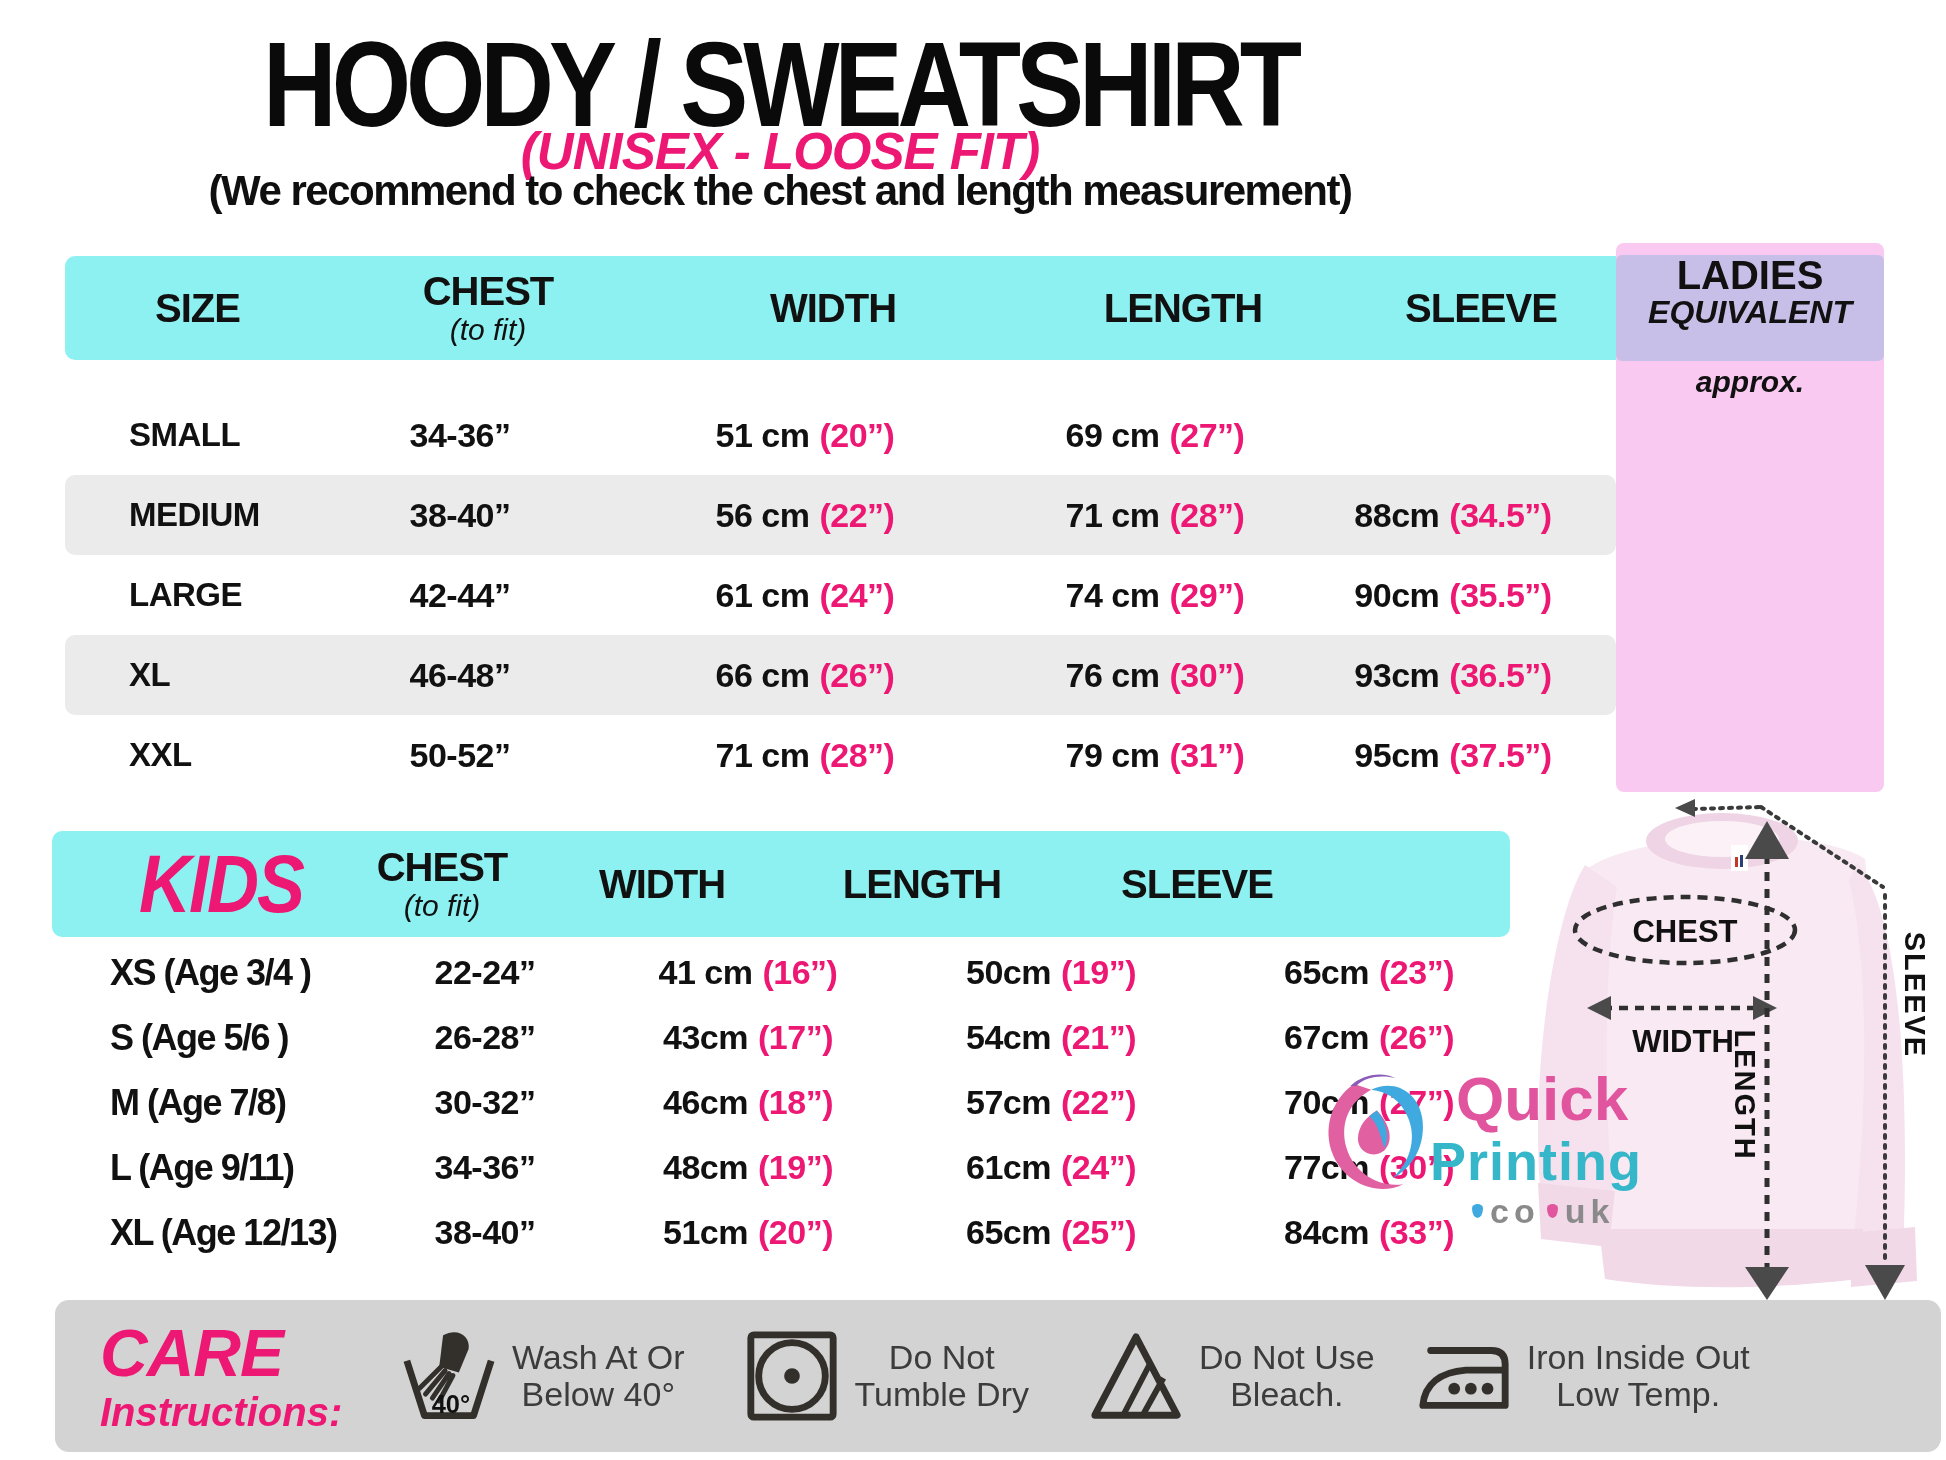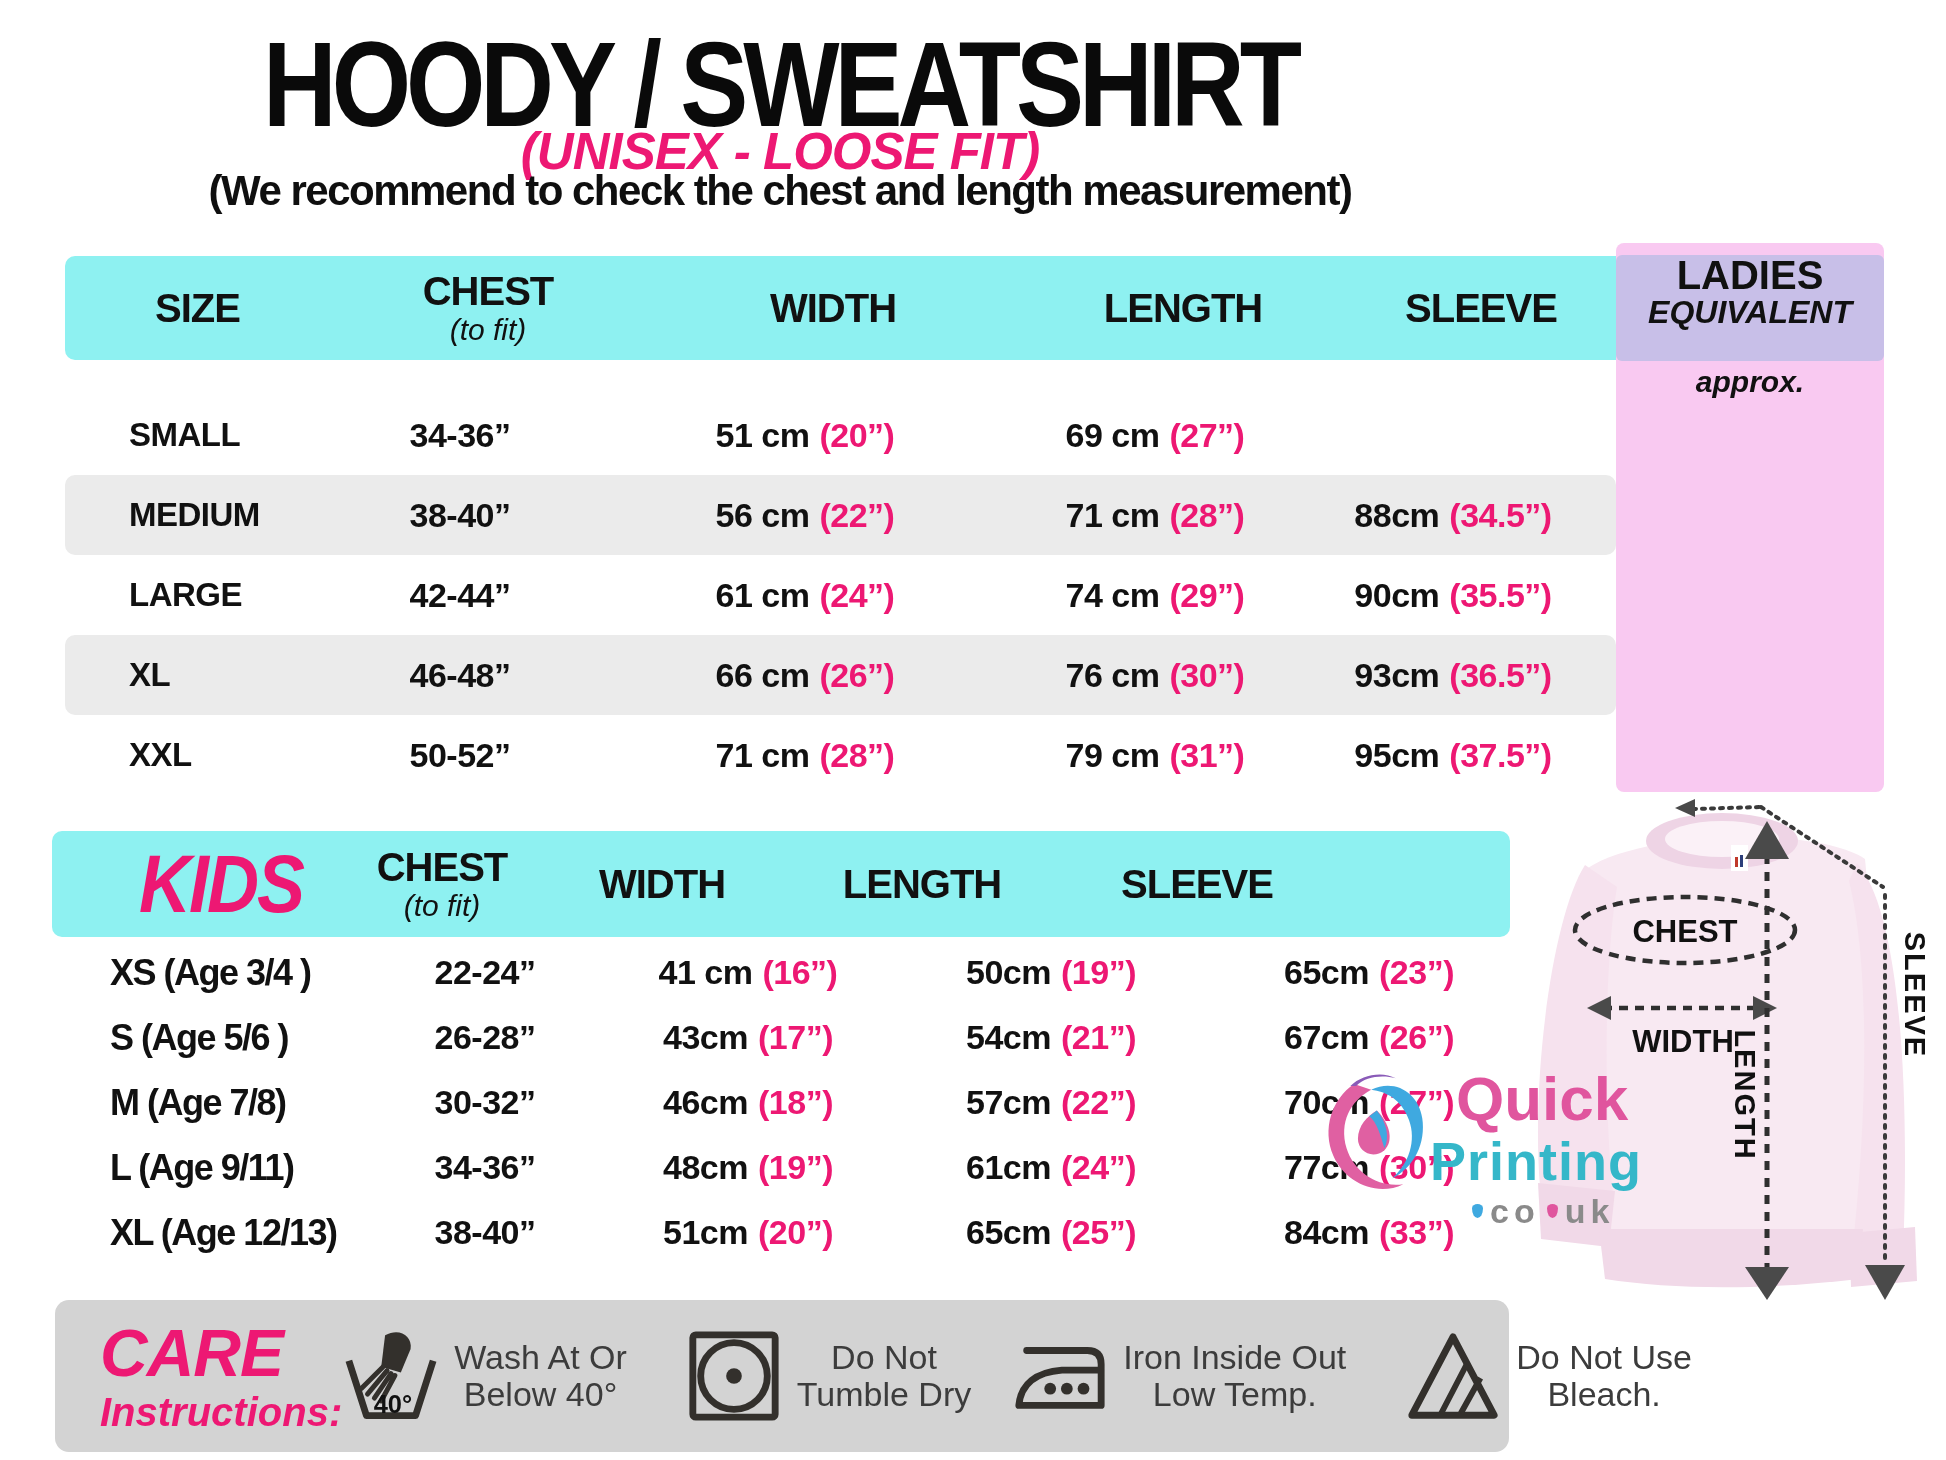--- a/index.html
+++ b/index.html
@@ -48,21 +48,21 @@
     border-radius:10px;display:grid;grid-template-columns:300px 180px 260px 260px 290px 168px;align-items:center;}
   .kids-title{font-size:72px;font-weight:700;font-style:italic;color:var(--accent-pink);
     padding-left:79px;letter-spacing:-2px;margin-left:8px;}
   .kids-title span{display:inline-block;transform:scaleY(1.12);}
   .kids-rows{position:absolute;left:52px;top:940px;width:1458px;}
   .krow{height:65px;display:grid;grid-template-columns:300px 180px 260px 260px 290px 168px;align-items:center;gap:43px;}
   .krow .cell{font-size:34px;}
   .krow .cell.size{padding-left:58px;font-size:36px;letter-spacing:-1.5px;}
 
   
-  .care{position:absolute;left:55px;top:1300px;width:1454px;height:152px;background:var(--care-gray);
+  .care{position:absolute;left:55px;top:1300px;width:1886px;height:152px;background:var(--care-gray);
     border-radius:14px;display:flex;align-items:center;z-index:3;}
   .care-title{margin-left:45px;width:300px;color:var(--accent-pink);font-style:italic;font-weight:700;line-height:1;}
   .care-title .l1{font-size:66px;letter-spacing:-1px;}
   .care-title .l2{font-size:40px;margin-top:6px;}
   .care-item{display:flex;align-items:center;}
   .care-icon{width:98px;height:98px;flex:0 0 auto;}
   .care-text{font-size:34px;color:#3c3c3c;text-align:center;line-height:1.1;margin-left:14px;white-space:nowrap;}
 
   
   .garment{position:absolute;left:1515px;top:795px;width:431px;height:515px;z-index:1;}
@@ -274,38 +274,38 @@
         <rect x="8" y="8" width="84" height="84" rx="3" fill="none" stroke="#33302c" stroke-width="7"></rect>
         <circle cx="50" cy="50" r="34" fill="none" stroke="#33302c" stroke-width="7"></circle>
         <circle cx="50" cy="50" r="8" fill="#33302c"></circle>
       </svg>
       <div class="care-text">
         <div>Do Not</div>
         <div>Tumble Dry</div>
       </div>
     </div>
 
+    <div class="care-item" style="margin-left:58px;">
+      <svg class="care-icon" viewBox="0 0 100 100">
+        <path d="M50,10 L92,90 L8,90 Z" fill="none" stroke="#33302c" stroke-width="7" stroke-linejoin="round"></path>
+        <path d="M38,88 L64,38 M58,88 L78,52" stroke="#33302c" stroke-width="6" fill="none"></path>
+      </svg>
+      <div class="care-text">
+        <div>Do Not Use</div>
+        <div>Bleach.</div>
+      </div>
+    </div>
+
     <div class="care-item" style="margin-left:40px;">
       <svg class="care-icon" viewBox="0 0 100 100">
         <path d="M16,24 L78,24 Q92,24 92,38 L92,80 L8,80 C10,58 26,46 52,44 L92,44" fill="none" stroke="#33302c" stroke-width="7" stroke-linecap="round" stroke-linejoin="round"></path>
         <circle cx="40" cy="63" r="6" fill="#33302c"></circle>
         <circle cx="57" cy="63" r="6" fill="#33302c"></circle>
         <circle cx="74" cy="63" r="6" fill="#33302c"></circle>
       </svg>
       <div class="care-text">
         <div>Iron Inside Out</div>
         <div>Low Temp.</div>
       </div>
     </div>
-
-    <div class="care-item" style="margin-left:58px;">
-      <svg class="care-icon" viewBox="0 0 100 100">
-        <path d="M50,10 L92,90 L8,90 Z" fill="none" stroke="#33302c" stroke-width="7" stroke-linejoin="round"></path>
-        <path d="M38,88 L64,38 M58,88 L78,52" stroke="#33302c" stroke-width="6" fill="none"></path>
-      </svg>
-      <div class="care-text">
-        <div>Do Not Use</div>
-        <div>Bleach.</div>
-      </div>
-    </div>
   </div>
 
 </div>
 
 </body></html>

